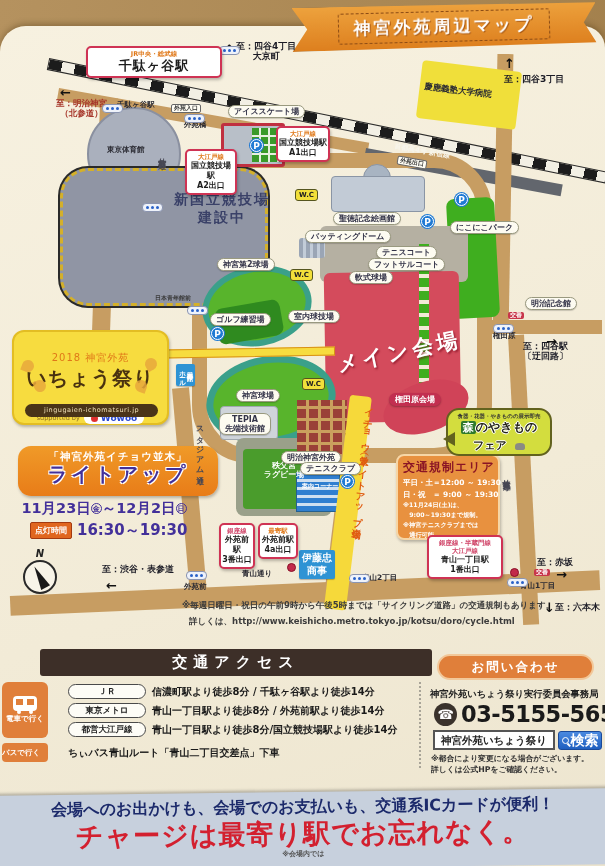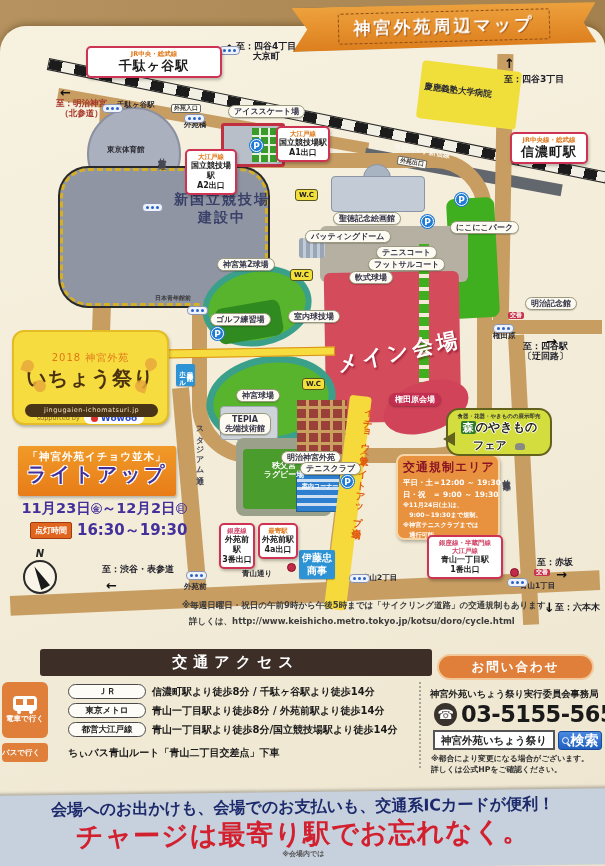--- a/index.html
+++ b/index.html
@@ -76,21 +76,21 @@
   .fest-year{margin-top:19px;color:#e07818;font-size:10px;font-weight:normal;letter-spacing:1px}
   .fest-title{color:#4a3210;font-size:20px;font-weight:bold;letter-spacing:1px}
   .fest-sup{margin-top:20px;font-size:6.5px;color:#8a6a28;display:flex;align-items:center;justify-content:center;gap:4px}
   .wowoo{display:inline-flex;align-items:center;gap:3px;background:#fff;border-radius:7px;padding:1px 7px}
   .wowoo-dot{width:7px;height:7px;border-radius:50%;background:#e03030}
   .wowoo span{color:#2a4ad4;font-weight:bold;font-size:9px}
   .fest-ribbon{position:absolute;left:11px;bottom:6px;width:133px;height:13px;background:#4a3418;
     border-radius:7px;color:#f0e0b8;font-size:6.5px;line-height:13px;letter-spacing:.5px}
   .leaf{position:absolute;width:12px;height:12px;background:#e8a83c;border-radius:50% 50% 50% 0;opacity:.85}
   
-  .lightup-box{position:absolute;left:18px;top:446px;width:158px;height:50px;border-radius:2px;
+  .lightup-box{position:absolute;left:18px;top:446px;width:200px;height:50px;border-radius:13px;
     background:linear-gradient(#f09a28,#e87c18);box-shadow:1px 2px 3px rgba(0,0,0,.25);z-index:20;text-align:center}
   .lu1{margin-top:4px;color:#fff;font-size:10.5px;font-weight:bold;letter-spacing:1px}
   .lu2{color:#43309a;font-size:20px;font-weight:bold;letter-spacing:3px;line-height:1;
     text-shadow:-1px -1px 0 #fff,1px -1px 0 #fff,-1px 1px 0 #fff,1px 1px 0 #fff}
   .lu-date{position:absolute;left:14px;top:499px;width:180px;text-align:center;color:#43309a;
     font-size:14.5px;font-weight:bold;white-space:nowrap;z-index:20}
   .day-badge{display:inline-block;width:11px;height:11px;line-height:11px;border:1px solid #43309a;
     border-radius:50%;font-size:7px;vertical-align:2px;text-align:center}
   .lu-time{position:absolute;left:30px;top:521px;z-index:20;display:flex;align-items:center;gap:5px}
   .lu-time-badge{background:#e0661f;border:1px solid #a33a10;color:#fff;font-size:8px;font-weight:bold;
@@ -334,24 +334,20 @@
       <div class="mlbl note" style="left: 182px; top: 601px;">※毎週日曜日・祝日の午前9時から午後5時までは「サイクリング道路」の交通規制もあります。</div>
       <div class="mlbl note" style="left: 189px; top: 617px;">詳しくは、http://www.keishicho.metro.tokyo.jp/kotsu/doro/cycle.html</div>
       <div class="mlbl bluebox" style="left: 299px; top: 550px;">伊藤忠
 商事</div>
       <div class="mlbl bluebox-v" style="left: 176px; top: 364px;">日本青年館
 ホール</div>
       <div class="stn-box" style="left: 86px; top: 46px; width: 136px;">
         <span class="ln-orange">JR中央・総武線</span>
         <span class="ln-big">千駄ヶ谷駅</span>
       </div>
-      <div class="stn-box" style="left: 510px; top: 132px; width: 78px;">
-        <span class="ln-orange">JR中央線・総武線</span>
-        <span class="ln-big">信濃町駅</span>
-      </div>
       <div class="stn-box" style="left: 276px; top: 126px; width: 54px;">
         <span class="ln-orange">大江戸線</span>
         <span class="ln-sm">国立競技場駅</span>
         <span class="ln-sm">A1出口</span>
       </div>
       <div class="stn-box" style="left: 185px; top: 149px; width: 52px;">
         <span class="ln-orange">大江戸線</span>
         <span class="ln-sm">国立競技場駅</span>
         <span class="ln-sm">A2出口</span>
       </div>

